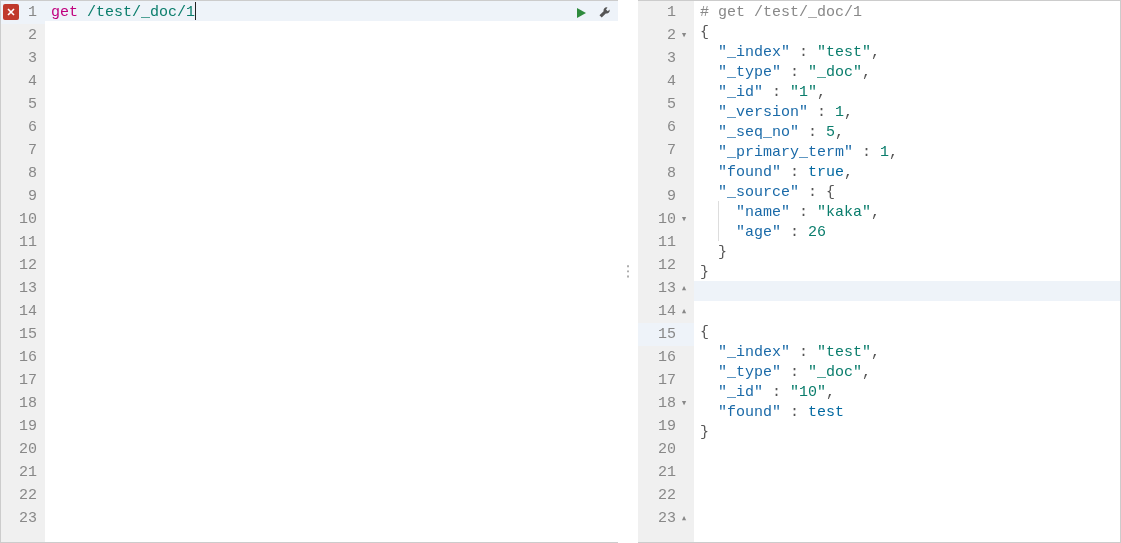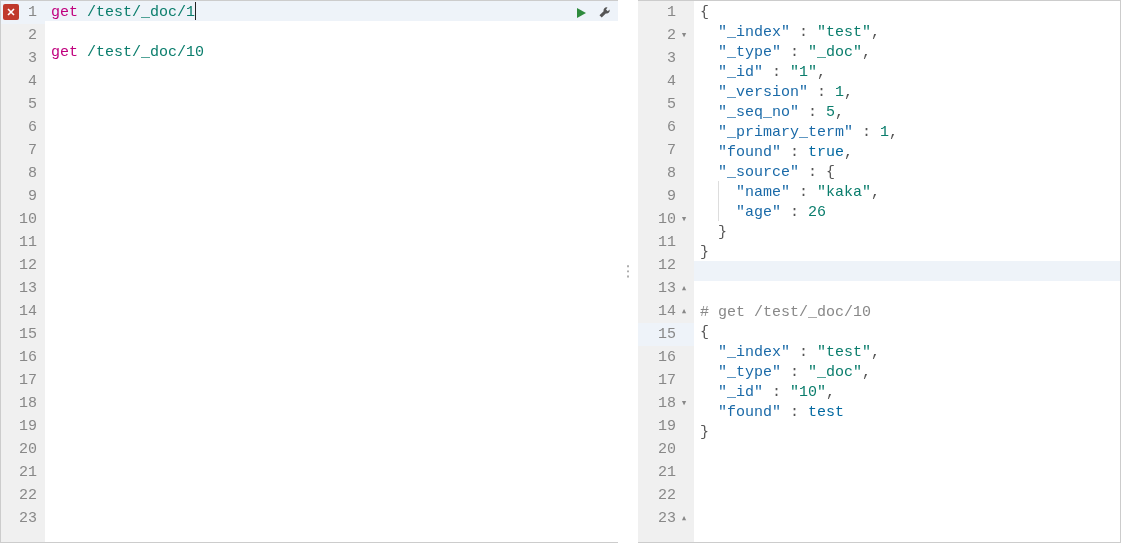--- a/index.html
+++ b/index.html
@@ -162,21 +162,20 @@
       <div class="gl-row">22</div>
       <div class="gl-row">23</div>
     </div>
   <div class="code" id="code-left">
       <div class="code-row hl"><span class="kw">get</span><span> </span><span class="path">/test/_doc/1</span><span class="cursor"></span><div class="line-actions"><span class="icon" title="Run request"><svg width="14" height="14" viewBox="0 0 14 14">
               <path d="M3 2 L12 7 L3 12 Z" fill="#2e8b3d"></path>
             </svg></span><span class="icon" title="Options"><svg width="14" height="14" viewBox="0 0 14 14">
               <path d="M9.5 1.5a3 3 0 0 0-3.9 3.7L1.5 9.3l2.2 2.2 4.1-4.1a3 3 0 0 0 3.7-3.9L9.8 5.2 8 3.4l1.5-1.9z" fill="#555"></path>
             </svg></span></div></div>
       <div class="code-row"></div>
-      <div class="code-row"><span class="kw">get</span><span> </span><span class="path">/test/_doc/10</span></div>
       <div class="code-row"></div>
       <div class="code-row"></div>
       <div class="code-row"></div>
       <div class="code-row"></div>
       <div class="code-row"></div>
       <div class="code-row"></div>
       <div class="code-row"></div>
       <div class="code-row"></div>
       <div class="code-row"></div>
       <div class="code-row"></div>
@@ -286,36 +285,36 @@
       <div class="gr-row">
         <span>22</span>
         <span class="fold"></span>
       </div>
       <div class="gr-row">
         <span>23</span>
         <span class="fold">▴</span>
       </div>
     </div>
   <div class="code" id="code-right">
+      <div class="code-row"><span class="com"># get /test/_doc/1</span></div>
       <div class="code-row"><span class="pun">{</span></div>
       <div class="code-row"><span>  </span><span class="key">"_index"</span><span class="pun"> : </span><span class="str">"test"</span><span class="pun">,</span></div>
       <div class="code-row"><span>  </span><span class="key">"_type"</span><span class="pun"> : </span><span class="str">"_doc"</span><span class="pun">,</span></div>
       <div class="code-row"><span>  </span><span class="key">"_id"</span><span class="pun"> : </span><span class="str">"1"</span><span class="pun">,</span></div>
       <div class="code-row"><span>  </span><span class="key">"_version"</span><span class="pun"> : </span><span class="num">1</span><span class="pun">,</span></div>
       <div class="code-row"><span>  </span><span class="key">"_seq_no"</span><span class="pun"> : </span><span class="num">5</span><span class="pun">,</span></div>
       <div class="code-row"><span>  </span><span class="key">"_primary_term"</span><span class="pun"> : </span><span class="num">1</span><span class="pun">,</span></div>
       <div class="code-row"><span>  </span><span class="key">"found"</span><span class="pun"> : </span><span class="bool">true</span><span class="pun">,</span></div>
       <div class="code-row"><span>  </span><span class="key">"_source"</span><span class="pun"> : {</span></div>
       <div class="code-row"><span>    </span><span class="indent-guide" style="left: 24px;"></span><span class="key">"name"</span><span class="pun"> : </span><span class="str">"kaka"</span><span class="pun">,</span></div>
       <div class="code-row"><span>    </span><span class="indent-guide" style="left: 24px;"></span><span class="key">"age"</span><span class="pun"> : </span><span class="num">26</span></div>
       <div class="code-row"><span>  </span><span class="pun">}</span></div>
       <div class="code-row"><span class="pun">}</span></div>
       <div class="code-row hl-r"></div>
       <div class="code-row"></div>
-      <div class="code-row"><span class="com"># get /test/_doc/10</span></div>
       <div class="code-row"><span class="pun">{</span></div>
       <div class="code-row"><span>  </span><span class="key">"_index"</span><span class="pun"> : </span><span class="str">"test"</span><span class="pun">,</span></div>
       <div class="code-row"><span>  </span><span class="key">"_type"</span><span class="pun"> : </span><span class="str">"_doc"</span><span class="pun">,</span></div>
       <div class="code-row"><span>  </span><span class="key">"_id"</span><span class="pun"> : </span><span class="str">"10"</span><span class="pun">,</span></div>
       <div class="code-row"><span>  </span><span class="key">"found"</span><span class="pun"> : </span><span class="bool">test</span></div>
       <div class="code-row"><span class="pun">}</span></div>
     </div>
 </div>
 
 </body></html>

